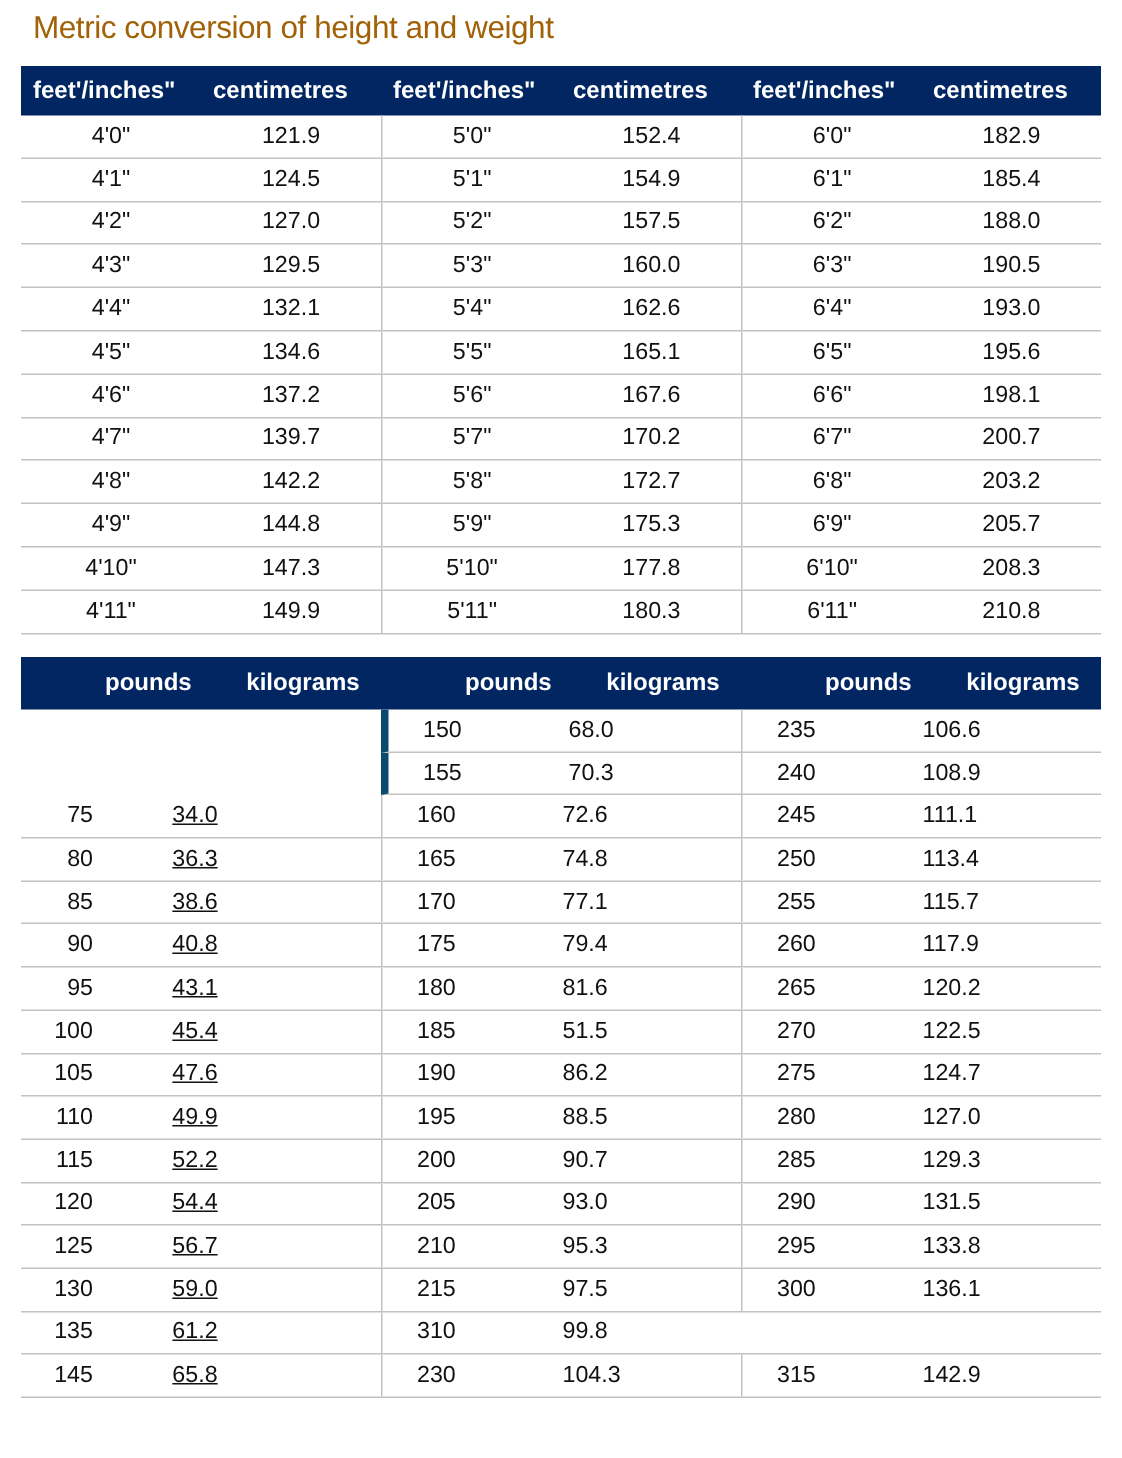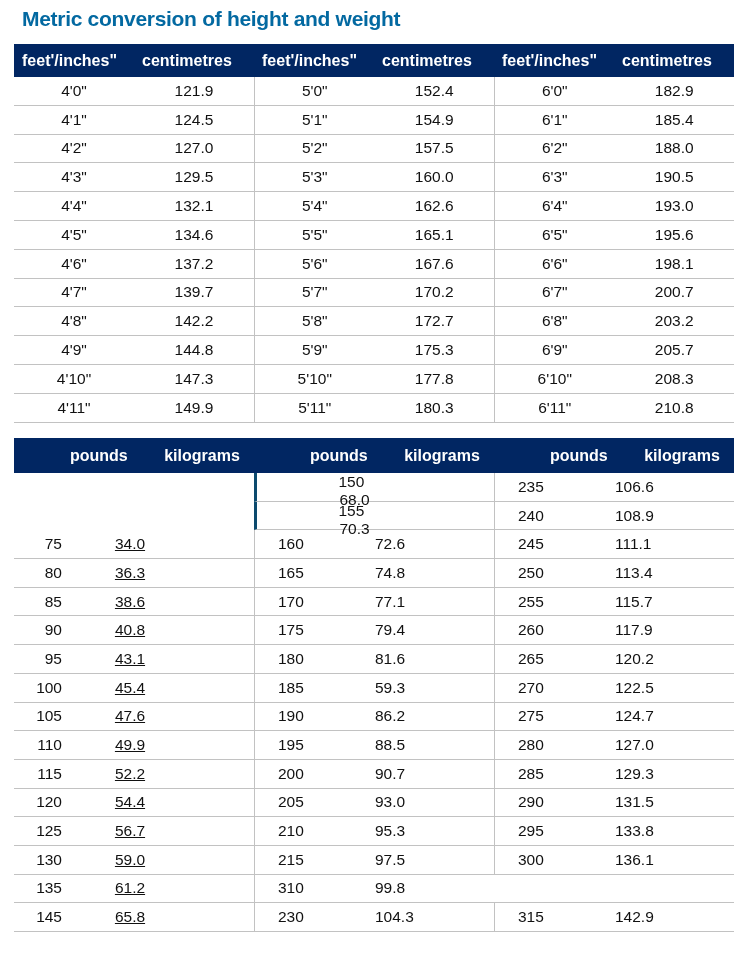--- a/index.html
+++ b/index.html
@@ -3,21 +3,21 @@
 <meta charset="utf-8">
 <style>
   html, body { margin: 0; padding: 0; background: #ffffff; }
   body {
     width: 748px; height: 972px; position: relative; overflow: hidden;
     font-family: "Liberation Sans", "DejaVu Sans", sans-serif;
     color: #111111;
   }
   .title {
     position: absolute; left: 22px; top: 7px;
-    font-size: 21px; font-weight: bold; color: #0369a1;
+    font-size: 21px; font-weight: normal; color: #a16207;
     letter-spacing: -0.3px;
   }
   .table {
     position: absolute; left: 14px; width: 720px;
   }
   .thead {
     background: #012662; color: #ffffff; display: flex; align-items: center;
     font-weight: bold; font-size: 16px;
   }
   .row {
@@ -46,21 +46,21 @@
   #weight .grp { width: 240px; }
   #weight .thead .c1 { width: 120px; padding-left: 8px; margin-left: 48px; }
   #weight .thead .c2 { width: 120px; padding-left: 6px; }
   #weight .g0 .c1 { width: 48px; text-align: right; }
   #weight .g0 .c2 { width: 136px; text-align: center; text-decoration: underline; }
   #weight .gx .c1 { width: 120px; padding-left: 23px; }
   #weight .gx .c2 { width: 72px; text-align: left; }
   #weight .row.noleft { border-bottom: none; }
   #weight .row.noleft .gx { border-bottom: 1px solid #c2c2c2; }
   #weight .row.noleft .grp { height: 28.7px; }
-  #weight .row.noleft .g1 { border-left: 3px solid #0c4a6e; flex-direction: column; }
+  #weight .row.noleft .g1 { border-left: 5px solid #0c4a6e; }
 </style>
 </head>
 <body>
 
 <div class="title">Metric conversion of height and weight</div>
 
 <div class="table" id="height">
   <div class="thead">
     <div class="grp">
       <div class="cell c1">feet'/inches"</div>
@@ -361,21 +361,21 @@
           <div class="cell c2">120.2</div>
         </div>
       </div>
       <div class="row">
         <div class="grp g0">
           <div class="cell c1">100</div>
           <div class="cell c2">45.4</div>
         </div>
         <div class="grp gx g1">
           <div class="cell c1">185</div>
-          <div class="cell c2">59.3</div>
+          <div class="cell c2">51.5</div>
         </div>
         <div class="grp gx g2">
           <div class="cell c1">270</div>
           <div class="cell c2">122.5</div>
         </div>
       </div>
       <div class="row">
         <div class="grp g0">
           <div class="cell c1">105</div>
           <div class="cell c2">47.6</div>

